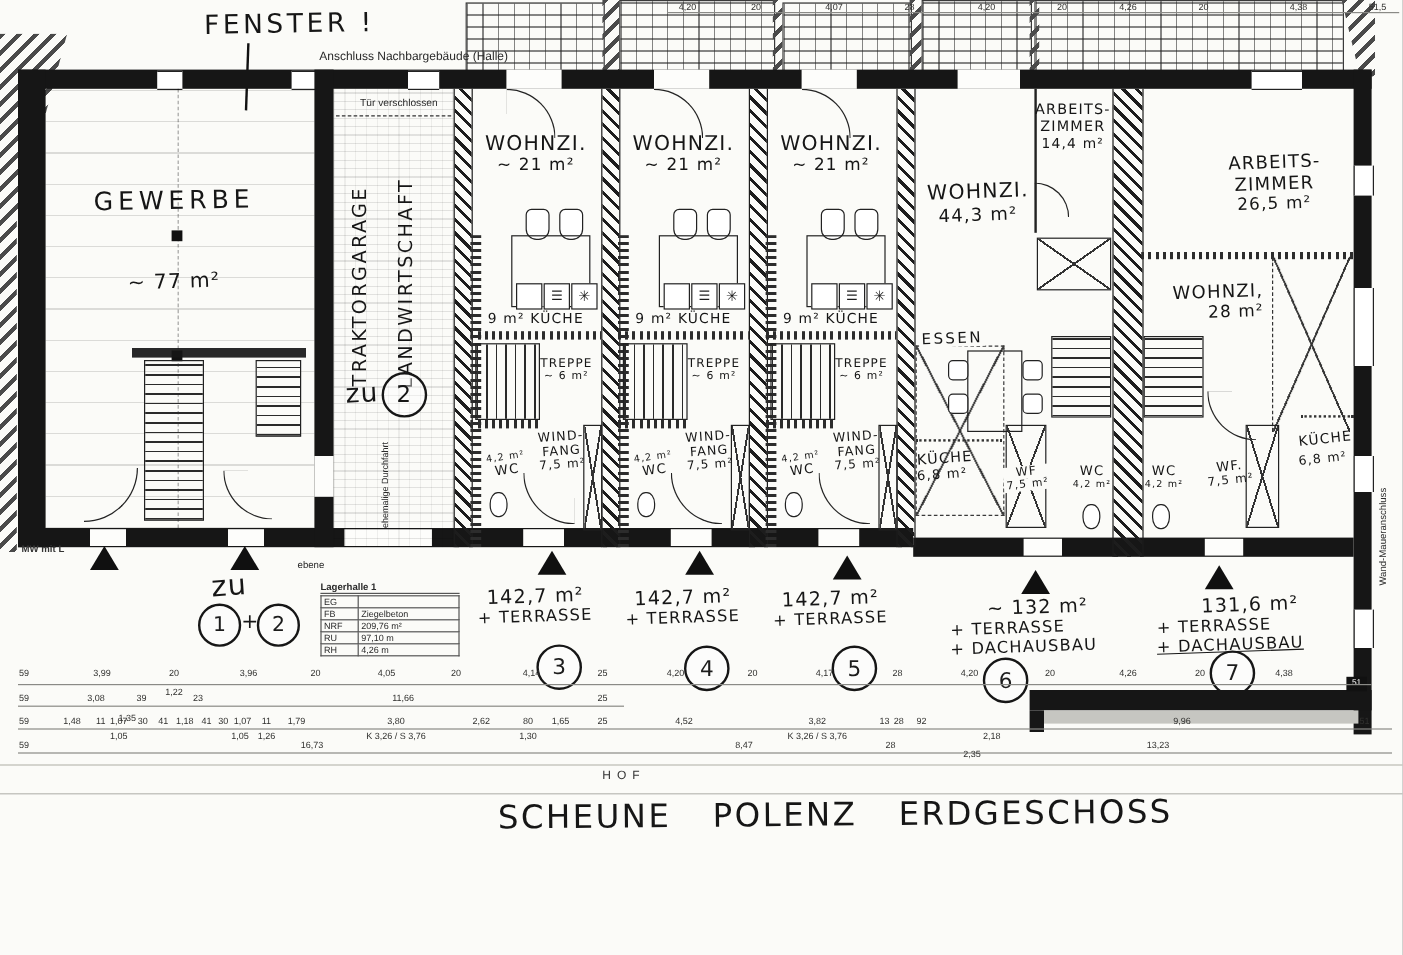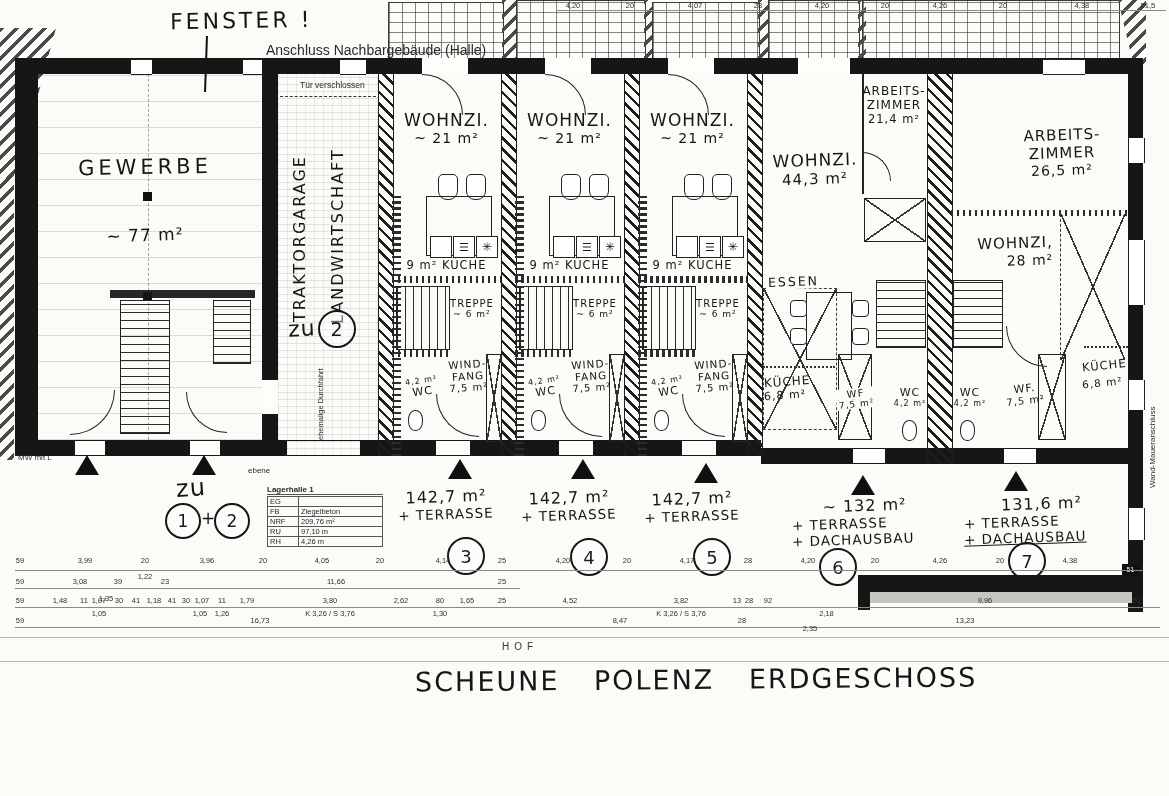--- a/index.html
+++ b/index.html
@@ -66,21 +66,21 @@
   <div class="abs mesh" style="left:768px;top:0;width:90px;height:62px;"></div>
   <div class="abs mesh" style="left:862px;top:0;width:256px;height:62px;"></div>
   <div class="abs hatchdiag" style="left:502px;top:0;width:14px;height:64px;"></div>
   <div class="abs hatchdiag" style="left:644px;top:0;width:8px;height:64px;"></div>
   <div class="abs hatchdiag" style="left:758px;top:0;width:10px;height:64px;"></div>
   <div class="abs hatchdiag" style="left:858px;top:0;width:8px;height:64px;"></div>
   <div class="abs hatchdiag" style="left:1118px;top:0;width:28px;height:64px;clip-path:polygon(0 0,100% 0,100% 100%,55% 100%);"></div>
 
   <div class="abs hand" style="left:170px;top:8px;font-size:22px;letter-spacing:3px;transform:rotate(-1deg);">FENSTER !</div>
   <div class="abs" style="left:205px;top:36px;width:1.5px;height:56px;background:#111;transform:rotate(2deg);"></div>
-  <div class="abs print" style="left:266px;top:42px;font-size:14px;">Anschluss Nachbargebäude (Halle)</div>
+  <div class="abs print" style="left:266px;top:42px;font-size:10px;">Anschluss Nachbargebäude (Halle)</div>
   <div class="abs print" style="left:300px;top:80px;font-size:8.5px;">Tür verschlossen</div>
 
   <div class="abs wall" style="left:15px;top:58px;width:1128px;height:16px;"></div>
   <div class="abs winslot" style="left:131px;top:59px;width:21px;height:14px;"></div>
   <div class="abs winslot" style="left:243px;top:59px;width:21px;height:14px;"></div>
   <div class="abs winslot" style="left:340px;top:59px;width:26px;height:14px;"></div>
   <div class="abs gapslot" style="left:422px;top:58px;width:46px;height:16px;"></div>
   <div class="abs gapslot" style="left:545px;top:58px;width:46px;height:16px;"></div>
   <div class="abs gapslot" style="left:668px;top:58px;width:46px;height:16px;"></div>
   <div class="abs gapslot" style="left:798px;top:58px;width:52px;height:16px;"></div>
@@ -245,21 +245,21 @@
   </div>
 
   <div class="abs ctr" style="left:755px;top:150px;width:120px;">
     <div class="hand" style="font-size:17px;transform:rotate(-2deg);">WOHNZI.</div>
     <div class="hand" style="font-size:15px;transform:rotate(-2deg);">44,3 m²</div>
   </div>
   <div class="abs" style="left:862px;top:74px;width:2px;height:120px;background:#222;"></div>
   <div class="abs ctr" style="left:860px;top:84px;width:68px;">
     <div class="hand" style="font-size:12px;">ARBEITS-</div>
     <div class="hand" style="font-size:12px;">ZIMMER</div>
-    <div class="hand" style="font-size:11.5px;">21,4 m²</div>
+    <div class="hand" style="font-size:11.5px;">14,4 m²</div>
   </div>
   <div class="abs arc-tr" style="left:862px;top:152px;width:28px;height:28px;"></div>
   <div class="abs xbox xfill" style="left:864px;top:198px;width:60px;height:42px;"></div>
   <div class="abs dashbox xfill" style="left:763px;top:288px;width:72px;height:140px;"></div>
   <div class="abs hand" style="left:766px;top:274px;font-size:12.5px;letter-spacing:2px;transform:rotate(-2deg);background:#fbfbf8;padding:0 2px;">ESSEN</div>
   <div class="abs box" style="left:806px;top:292px;width:44px;height:66px;background:none;"></div>
   <div class="abs chair" style="left:790px;top:300px;width:15px;height:15px;"></div>
   <div class="abs chair" style="left:790px;top:328px;width:15px;height:15px;"></div>
   <div class="abs chair" style="left:852px;top:300px;width:15px;height:15px;"></div>
   <div class="abs chair" style="left:852px;top:328px;width:15px;height:15px;"></div>
@@ -375,21 +375,21 @@
         <td>97,10 m</td>
           </tr>
       <tr>
         <td>RH</td>
         <td>4,26 m</td>
           </tr>
     </tbody>
       </table>
   </div>
 
-  <div class="abs print" style="left:18px;top:453px;font-size:8px;font-weight:normal;color:#333;">MW mit L</div>
+  <div class="abs print" style="left:18px;top:453px;font-size:8px;font-weight:bold;color:#333;">MW mit L</div>
   <div class="abs print" style="left:248px;top:466px;font-size:8px;">ebene</div>
   <div class="abs print vtext" style="left:1148px;top:356px;height:132px;font-size:8px;">Wand-Maueranschluss</div>
 
   <div class="abs wall" style="left:858px;top:575px;width:285px;height:17px;"></div>
   <div class="abs" style="left:868px;top:592px;width:264px;height:11px;background:#c6c6c1;"></div>
   <div class="abs wall" style="left:858px;top:592px;width:12px;height:18px;"></div>
   <div class="abs" style="left:1122px;top:564px;width:17px;height:12px;background:#111;color:#fff;font-size:7px;text-align:center;line-height:12px;font-family:'Liberation Sans',sans-serif;">51</div>
 
   <div class="abs" style="left:0;top:0;width:1169px;height:796px;">
       <div class="dimline abs" style="left: 556px; top: 10px; width: 610px;"></div>

